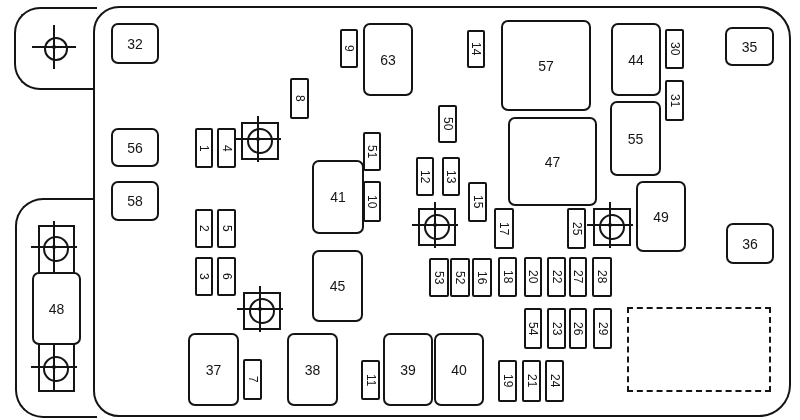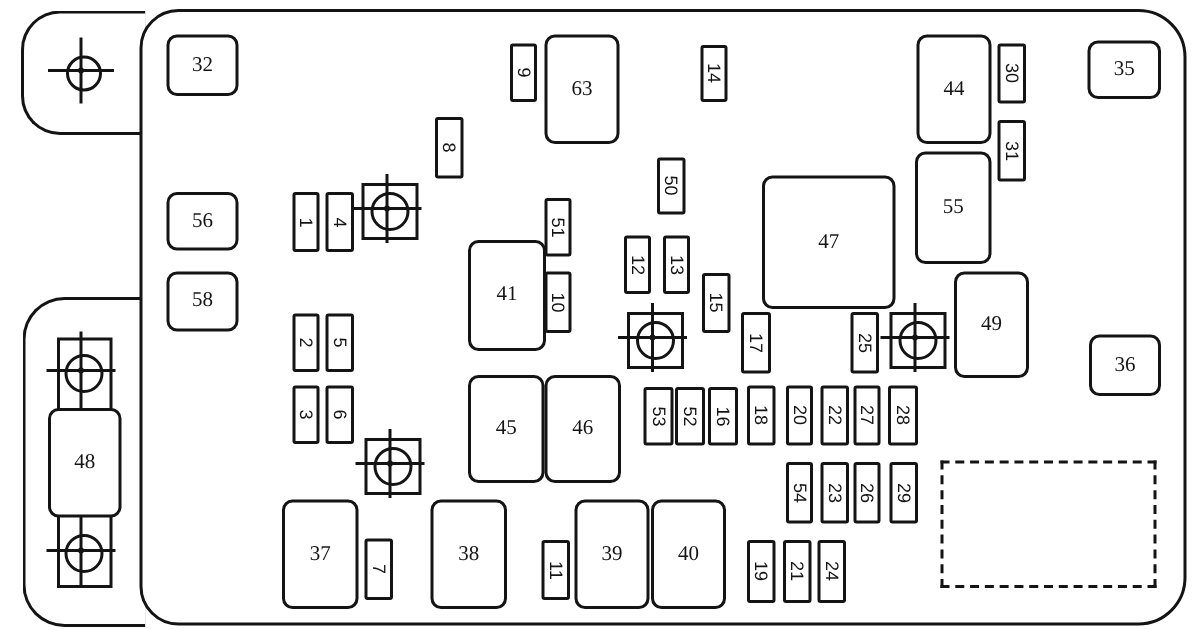--- a/index.html
+++ b/index.html
@@ -10,21 +10,21 @@
   .tab-top{left:14px;top:7px;width:81px;height:79px;border-radius:26px 0 0 26px;}
   .tab-bottom{left:15px;top:198px;width:80px;height:216px;border-radius:28px 0 0 28px;}
   .bodybox{position:absolute;left:93px;top:6px;width:694px;height:407px;background:#fff;
            border:2px solid #141414;border-radius:26px 32px 32px 26px;}
   
   .fv{position:absolute;border:2px solid #141414;background:#fff;border-radius:2px;
       display:flex;align-items:center;justify-content:center;
       writing-mode:vertical-rl;text-orientation:mixed;font-size:12px;line-height:1;}
   
   .rb{position:absolute;border:2px solid #141414;background:#fff;border-radius:7px;
-      display:flex;align-items:center;justify-content:center;font-size:14px;line-height:1;font-family:Liberation Serif, serif;}
+      display:flex;align-items:center;justify-content:center;font-size:14px;line-height:1;}
   
   .bolt{position:absolute;width:52px;height:52px;}
   .bolt i{position:absolute;display:block;}
   .bolt .sq{left:9px;top:9px;width:34px;height:34px;border:2px solid #141414;}
   .bolt .c{left:15px;top:15px;width:22px;height:22px;border:2px solid #141414;border-radius:50%;}
   .bolt .h{left:3px;top:25px;width:46px;height:2px;background:#141414;}
   .bolt .v{left:25px;top:3px;width:2px;height:46px;background:#141414;}
   .bolt .d{left:24px;top:24px;width:4px;height:4px;background:#141414;border-radius:50%;}
   .bolt.small .c{left:16px;top:16px;width:20px;height:20px;}
   .bolt.small .h{left:4px;width:44px;}
@@ -94,30 +94,30 @@
       <i class="h"></i>
       <i class="v"></i>
       <i class="d"></i>
   </div>
 
   <div class="rb" style="left:111px;top:23px;width:44px;height:37px">32</div>
   <div class="rb" style="left:111px;top:128px;width:44px;height:35px">56</div>
   <div class="rb" style="left:111px;top:181px;width:44px;height:36px">58</div>
 
   <div class="rb" style="left:363px;top:23px;width:46px;height:69px">63</div>
+  <div class="rb" style="left:501px;top:20px;width:86px;height:87px">57</div>
   <div class="rb" style="left:611px;top:23px;width:46px;height:69px">44</div>
   <div class="rb" style="left:725px;top:27px;width:45px;height:35px">35</div>
   <div class="rb" style="left:610px;top:101px;width:47px;height:71px">55</div>
   <div class="rb" style="left:508px;top:117px;width:85px;height:85px">47</div>
   <div class="rb" style="left:636px;top:181px;width:46px;height:67px">49</div>
   <div class="rb" style="left:726px;top:223px;width:44px;height:37px">36</div>
 
   <div class="rb" style="left:312px;top:160px;width:48px;height:70px">41</div>
   <div class="rb" style="left:312px;top:250px;width:47px;height:68px">45</div>
-  <div class="rb" style="left:363px;top:250px;width:47px;height:68px">46</div>
 
   <div class="rb" style="left:188px;top:333px;width:47px;height:69px">37</div>
   <div class="rb" style="left:287px;top:333px;width:47px;height:69px">38</div>
   <div class="rb" style="left:383px;top:333px;width:46px;height:69px">39</div>
   <div class="rb" style="left:434px;top:333px;width:46px;height:69px">40</div>
 
   <div class="fv" style="left:195px;top:128px;width:14px;height:36px">1</div>
   <div class="fv" style="left:217px;top:128px;width:15px;height:36px">4</div>
   <div class="fv" style="left:195px;top:209px;width:14px;height:35px">2</div>
   <div class="fv" style="left:217px;top:209px;width:15px;height:35px">5</div>

